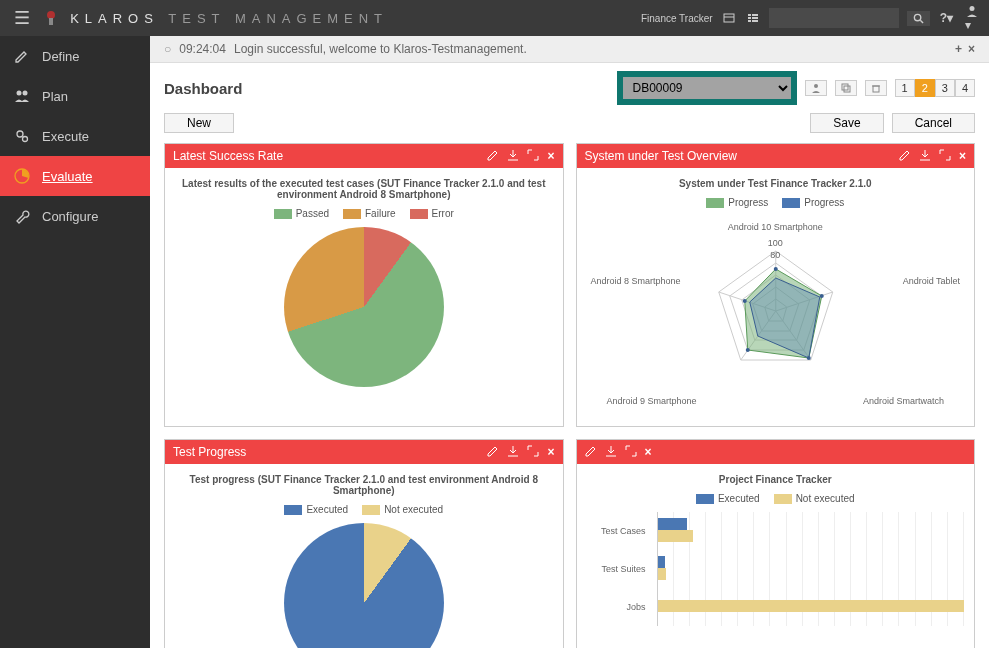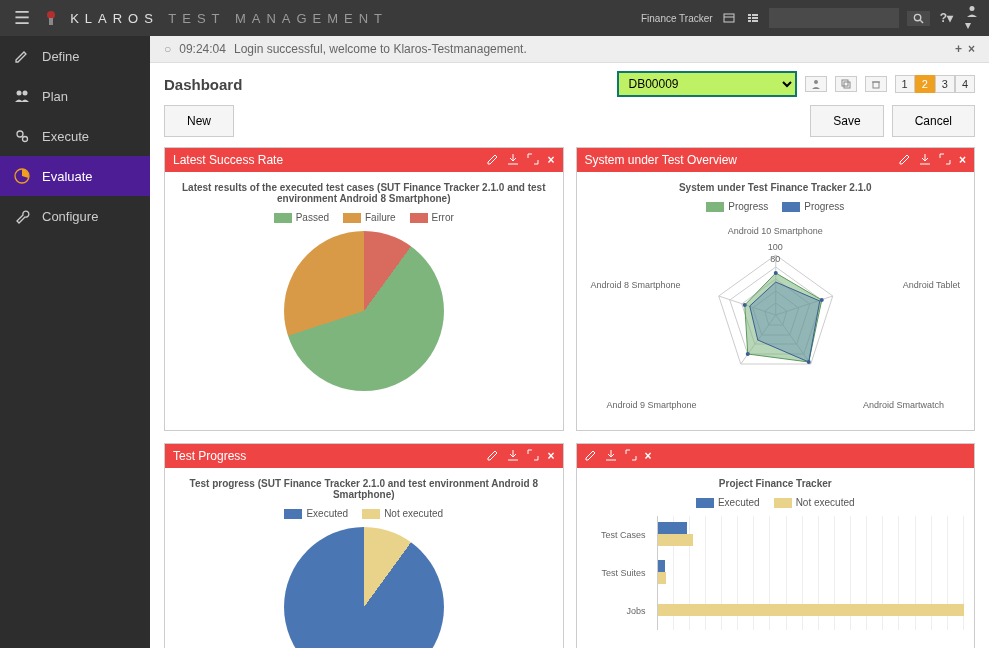--- a/index.html
+++ b/index.html
@@ -14,43 +14,43 @@
 .topbar-right { margin-left: auto; display: flex; align-items: center; gap: 8px; }
 .project-label { font-size: 10px; color: #ccc; }
 .top-icon { color: #ccc; cursor: pointer; padding: 2px; }
 .search-box { background: #4a4a4a; border: none; width: 130px; height: 20px; padding: 0 4px; color: #ccc; }
 .search-btn { background: #4a4a4a; color: #ccc; border: none; padding: 2px 6px; cursor: pointer; }
 
 
 .layout { display: flex; height: calc(100% - 36px); }
 .sidebar { width: 150px; background: #2d2d2d; }
 .sidebar-item { display: flex; align-items: center; gap: 10px; padding: 12px 14px; color: #ccc; cursor: pointer; font-size: 13px; }
-.sidebar-item.active { background: #4c1d95; color: #fff; }
+.sidebar-item.active { background: #ef4444; color: #fff; text-decoration: underline; }
 .sidebar-item .sb-icon { width: 18px; text-align: center; }
 
 .main { flex: 1; background: #fff; overflow: auto; padding: 0 0 10px 0; }
 
 
 .notif-bar { background: #eee; border-bottom: 1px solid #ddd; padding: 6px 14px; display: flex; align-items: center; gap: 8px; font-size: 12px; color: #666; }
 .notif-bar .notif-actions { margin-left: auto; display: flex; gap: 6px; }
 .notif-icon { color: #999; }
 
 
 .page-header { display: flex; align-items: center; padding: 8px 14px; gap: 8px; }
 .page-title { font-size: 15px; font-weight: bold; color: #444; }
 .page-header .spacer { flex: 1; }
-.db-select { border: 2px solid #0f766e; padding: 3px 6px; font-size: 12px; background: #bef264; min-width: 180px; }
+.db-select { border: 6px solid #0f766e; padding: 3px 6px; font-size: 12px; background: #a3a3a3; min-width: 180px; }
 .icon-btn-sm { border: 1px solid #ccc; background: #f5f5f5; padding: 2px 5px; cursor: pointer; color: #666; font-size: 11px; }
 .page-nums { display: flex; }
 .page-num { border: 1px solid #ccc; padding: 2px 6px; font-size: 11px; cursor: pointer; background: #f5f5f5; }
 .page-num.active { background: #f0a020; color: #fff; border-color: #f0a020; }
 
 
 .btn-row { display: flex; padding: 0 14px 10px; gap: 8px; }
-.btn { border: 1px solid #ccc; background: #f5f5f5; padding: 8px 22px; font-size: 12px; cursor: pointer; }
+.btn { border: 1px solid #ccc; background: #f5f5f5; padding: 2px 22px; font-size: 12px; cursor: pointer; }
 .btn-row .spacer { flex: 1; }
 
 
 .dash-grid { display: grid; grid-template-columns: 1fr 1fr; gap: 12px; padding: 0 14px; }
 .panel { border: 1px solid #ccc; background: #fff; }
 .panel-header { background: #ef4444; color: #fff; padding: 5px 8px; display: flex; align-items: center; font-size: 12px; }
 .panel-title { flex: 1; }
 .panel-actions { display: flex; gap: 8px; }
 .panel-action { cursor: pointer; }
 .panel-body { padding: 10px; }

